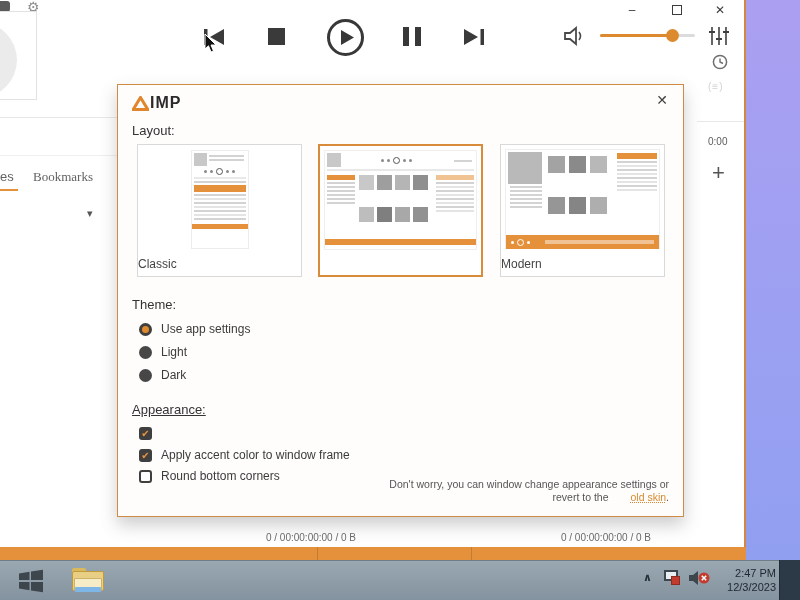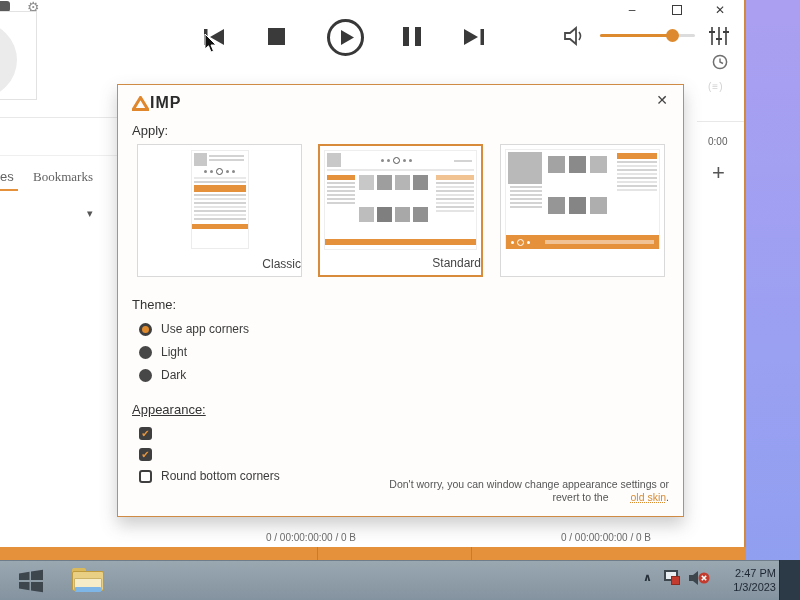--- a/index.html
+++ b/index.html
@@ -25,21 +25,21 @@
     display:flex; align-items:center; justify-content:center; }
   #play-button svg { margin-left:3px; }
 
   
   #skin-dialog { left:117px; top:84px; width:567px; height:433px; background:#fefdfc;
     border:1px solid #cf8b44; box-shadow:0 8px 16px rgba(90,90,90,.30); }
   .dlg-title { font-size:13px; color:#333; font-weight:400; }
   .layout-card { width:165px; height:133px; background:#fff; border:1px solid #d9d9d9;
     position:absolute; top:59px; }
   .layout-card.selected { border:2px solid #d88b3a; }
-  .layout-label { position:absolute; bottom:5px; left:0; right:0; text-align:right;
+  .layout-label { position:absolute; bottom:5px; left:0; right:0; text-align:left;
     font-size:12px; color:#444; }
   .thumb { position:absolute; left:4px; right:4px; top:4px; height:103px; overflow:hidden; }
 
   .radio { width:13px; height:13px; border-radius:50%; background:#474747; display:inline-block; }
   .radio.sel { background:#e08a2e; border:3px solid #3f3f3f; }
   .check { width:13px; height:13px; border-radius:3px; background:#3f3f3f; color:#e8953f;
     font-size:10px; line-height:13px; text-align:center; display:inline-block; }
   .check.un { background:#fff; border:2px solid #3f3f3f; color:transparent; }
   .opt-label { font-size:12px; color:#3c3c3c; margin-left:9px; }
   .opt-row { position:absolute; left:21px; display:flex; align-items:center; }
@@ -152,21 +152,21 @@
 <div class="abs" id="skin-dialog">
 
   <div class="abs" style="left:14px;top:9px;display:flex;align-items:center;">
     <svg width="17" height="15" viewBox="0 0 17 15">
       <polygon points="8.5,1.5 15.8,13.5 1.2,13.5" fill="none" stroke="#e0862c" stroke-width="3"></polygon>
     </svg>
     <span style="font-size:16px;font-weight:bold;color:#2b2b2b;letter-spacing:1px;margin-left:1px;">IMP</span>
   </div>
   <div class="abs" style="right:15px;top:7px;font-size:14px;color:#444;">✕</div>
 
-  <div class="abs dlg-title" style="left:14px;top:38px;">Apply:</div>
+  <div class="abs dlg-title" style="left:14px;top:38px;">Layout:</div>
 
   <div class="layout-card" style="left:19px;">
     <div class="thumb">
       <div style="width:58px;height:99px;margin:1px auto 0;border:1px solid #ececec;background:#fff;">
         <div style="display:flex;margin:2px;">
             <div class="msq" style="width:13px;height:13px;"></div>
           <div style="flex:1">
               <div class="mline"></div>
               <div class="mline"></div>
             </div>
@@ -241,21 +241,20 @@
               <div class="mline" style="background:#e4e4e4;"></div>
             <div class="mline"></div>
               <div class="mline" style="background:#e4e4e4;"></div>
             <div class="mline"></div>
               <div class="mline" style="background:#e4e4e4;"></div>
           </div>
         </div>
         <div class="orow" style="height:6px;margin-top:2px;"></div>
       </div>
     </div>
-    <div class="layout-label">Standard</div>
   </div>
 
   <div class="layout-card" style="left:382px;">
     <div class="thumb">
       <div style="border:1px solid #eee;height:100px;background:#fff;">
         <div style="display:flex;height:84px;">
           <div style="width:40px;padding:2px;">
             <div class="msq" style="width:34px;height:32px;background:#b9b9b9;"></div>
             <div class="mline"></div>
               <div class="mline"></div>
@@ -285,42 +284,44 @@
           </div>
         </div>
         <div class="orow" style="height:14px;margin-top:1px;display:flex;align-items:center;padding:0 5px;gap:3px;">
           <i style="width:3px;height:3px;background:#fff;border-radius:50%;"></i>
           <i style="width:7px;height:7px;border:1px solid #fff;border-radius:50%;"></i>
           <i style="width:3px;height:3px;background:#fff;border-radius:50%;"></i>
           <div style="flex:1;height:4px;margin-left:12px;background:rgba(255,255,255,.45);"></div>
         </div>
       </div>
     </div>
+    <div class="layout-label">Modern</div>
   </div>
 
   <div class="abs dlg-title" style="left:14px;top:212px;">Theme:</div>
   <div class="opt-row" style="top:237px;">
     <span class="radio sel"></span>
-    <span class="opt-label">Use app corners</span>
+    <span class="opt-label">Use app settings</span>
   </div>
   <div class="opt-row" style="top:260px;">
     <span class="radio"></span>
     <span class="opt-label">Light</span>
   </div>
   <div class="opt-row" style="top:283px;">
     <span class="radio"></span>
     <span class="opt-label">Dark</span>
   </div>
 
   <div class="abs dlg-title" style="left:14px;top:317px;text-decoration:underline;">Appearance:</div>
   <div class="opt-row" style="top:342px;">
     <span class="check">✔</span>
   </div>
   <div class="opt-row" style="top:363px;">
     <span class="check">✔</span>
+    <span class="opt-label">Apply accent color to window frame</span>
   </div>
   <div class="opt-row" style="top:384px;">
     <span class="check un">✔</span>
     <span class="opt-label">Round bottom corners</span>
   </div>
 
   <div id="dlg-footer">
     <span>Don't worry, you can window change appearance settings or revert to the</span>
     <a href="#">old skin</a><span>.</span>
   </div>
@@ -354,16 +355,16 @@
     <div class="abs" style="left:0;top:0;width:14px;height:11px;border:2px solid #3d454d;background:#e9eef2;"></div>
     <div class="abs" style="left:7px;top:6px;width:9px;height:9px;background:#c23b2e;border:1px solid #8e2a20;"></div>
   </div>
   <svg class="abs" style="left:688px;top:8px;" width="22" height="18" viewBox="0 0 22 18">
     <polygon points="1,6 5,6 10,2 10,16 5,12 1,12" fill="#3d454d"></polygon>
     <circle cx="16" cy="9" r="5.5" fill="#c23b2e"></circle>
     <path d="M13.8 6.8 L18.2 11.2 M18.2 6.8 L13.8 11.2" stroke="#fff" stroke-width="1.6"></path>
   </svg>
   <div class="abs" id="tray-clock" style="left:716px;top:5px;width:60px;">
     <div>2:47 PM</div>
-    <div>1/3/2023</div>
+    <div>12/3/2023</div>
   </div>
 </div>
 <div class="abs" id="show-desktop"></div>
 
 </body></html>

